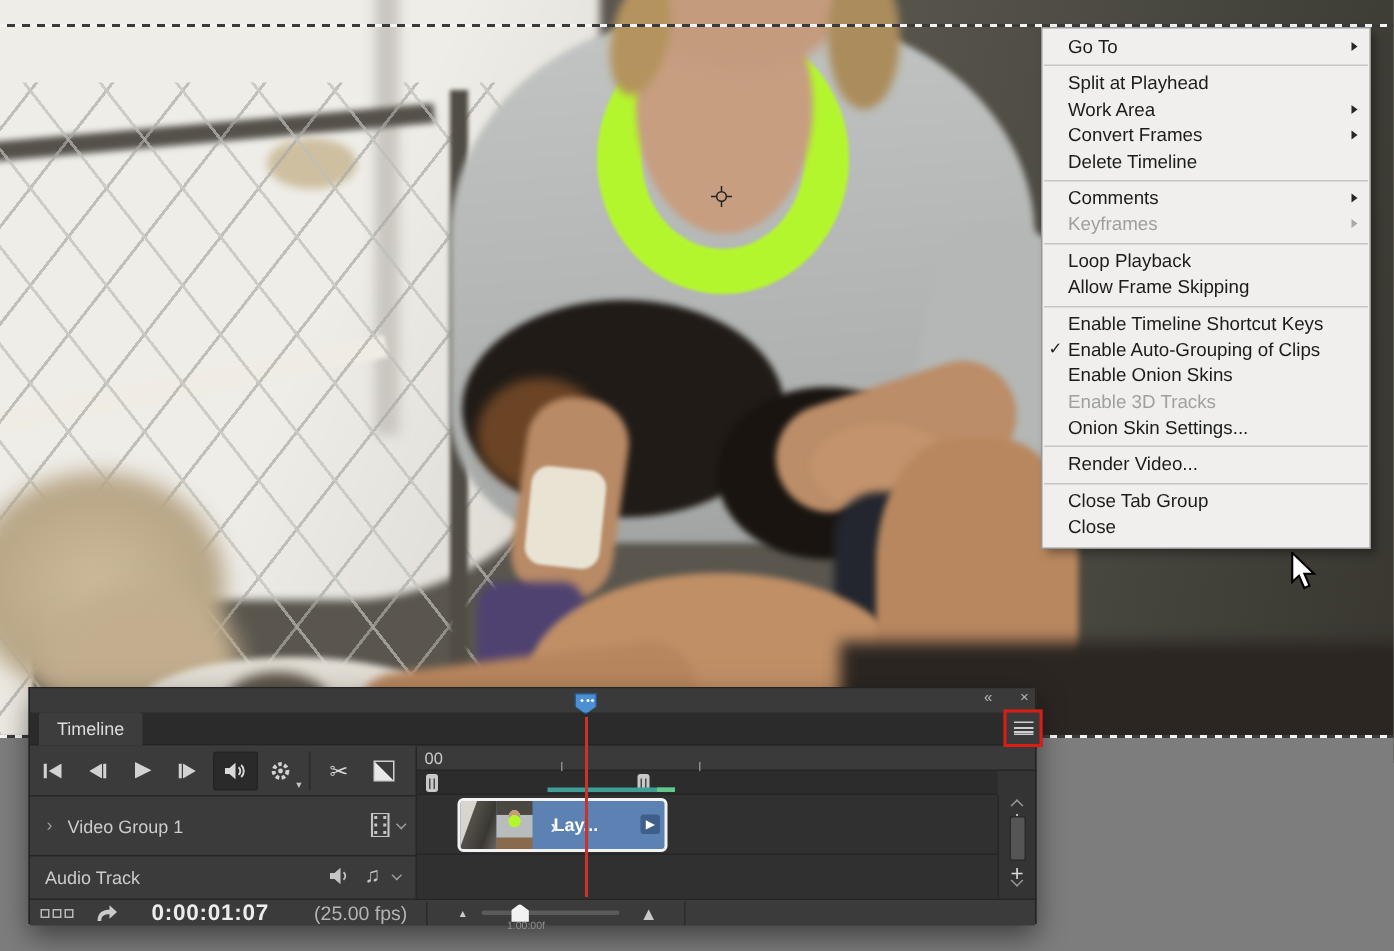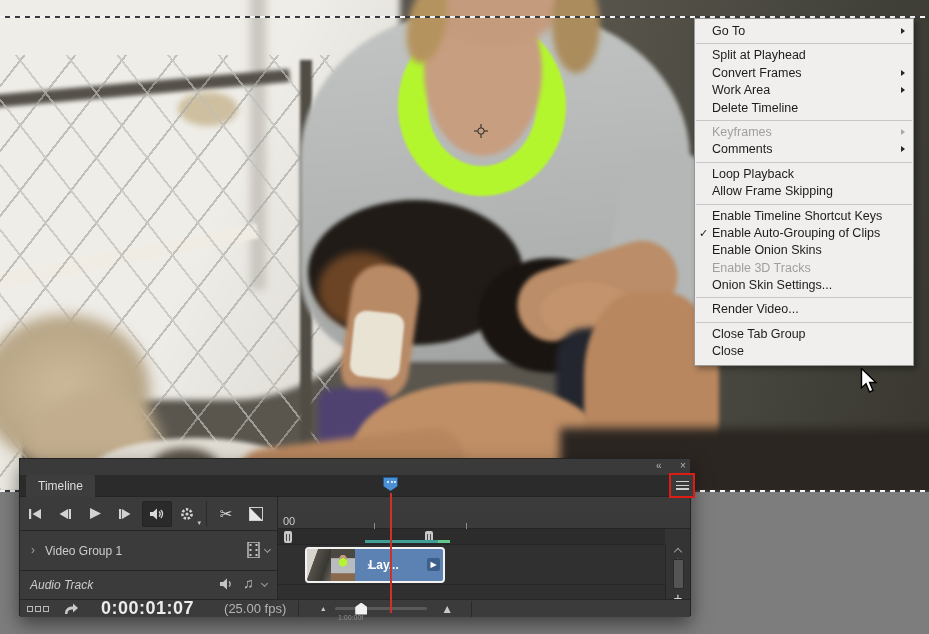--- a/index.html
+++ b/index.html
@@ -34,21 +34,21 @@
   .tbtn svg { display:block; }
   .pressed { background:#2a2a2a; border:1px solid #242424; border-radius:2px; }
   .vsep { width:1px; height:26px; background:#2a2a2a; margin:0 4px; }
   .gear-caret { position:absolute; font-size:7px; color:#c5c5c5; }
 
   .row-video { position:absolute; left:0; top:34px; width:258px; height:40px; border-bottom:1px solid #262626; }
   .row-audio { position:absolute; left:0; top:74px; width:258px; height:28px; }
   .row-label { position:absolute; color:#cccccc; }
   .caret-down { display:inline-block; width:5px; height:5px; border-right:1.5px solid #9f9f9f; border-bottom:1.5px solid #9f9f9f; transform:rotate(45deg); }
 
-  .right-region { position:absolute; left:258px; top:16px; width:412px; height:102px; background:#343434; }
+  .right-region { position:absolute; left:258px; top:1px; width:412px; height:102px; background:#343434; }
   .ruler { position:absolute; left:0; top:0; width:412px; height:16px; background:#3a3a3a; border-bottom:1px solid #252525; color:#c9c9c9; }
   .workarea { position:absolute; left:0; top:16px; width:387px; height:16px; background:#2c2c2c; border-bottom:1px solid #252525; }
   .wa-bracket { position:absolute; top:2px; width:8px; height:12px; background:#c9c9c9; border-radius:2px; display:flex; justify-content:center; gap:1.5px; align-items:center; }
   .wa-bracket i { width:1.5px; height:7px; background:#4a4a4a; }
   .lane-video { position:absolute; left:0; top:32px; width:387px; height:40px; background:#303030; border-bottom:1px solid #262626; }
   .lane-audio { position:absolute; left:0; top:72px; width:387px; height:30px; background:#303030; }
   .addcol { position:absolute; left:387px; top:32px; width:24px; height:70px; border-left:1px solid #262626; }
   .plus { position:absolute; left:0; width:24px; text-align:center; color:#d8d8d8; font-size:15px; }
   .scrollbar { position:absolute; left:392px; top:34px; width:18px; height:66px; }
   .sb-thumb { position:absolute; left:3px; top:12px; width:11px; height:30px; background:#555; border:1px solid #2a2a2a; border-radius:2px; }
@@ -66,21 +66,21 @@
   .playhead { position:absolute; left:106px; top:-37px; width:15px; height:14px; background:#4b8fd5; border:1px solid #27588c;
           clip-path:polygon(0 0,100% 0,100% 62%,50% 100%,0 62%); }
   .playhead i { position:absolute; top:3px; width:2px; height:2px; border-radius:50%; background:#fff; }
   .red-line { position:absolute; left:371px; top:42px; width:2px; height:98px; background:#c9332a; z-index:4; }
   .cache-line { position:absolute; left:87px; top:11px; width:85px; height:3px; background:#3f9e95; }
   .cache-line i { position:absolute; right:0; top:0; width:12px; height:3px; background:#62c98a; }
 
   .status-bar { left:0; top:140px; width:670px; height:18px; background:#3b3b3b; border-top:1px solid #262626; display:flex; align-items:center; }
   .sq3 { display:flex; gap:2px; margin-left:7px; }
   .sq3 i { width:6px; height:6px; border:1px solid #b8b8b8; }
-  .timecode { font-weight:bold; font-size:18px; color:#ececec; margin-left:22px; letter-spacing:.5px; }
+  .timecode { font-weight:bold; font-size:15px; color:#ececec; margin-left:22px; letter-spacing:.5px; }
   .fps { font-size:13px; color:#b4b4b4; margin-left:30px; }
   .zoom-tri-sm { color:#c9c9c9; font-size:8px; margin-left:22px; }
   .zoom-tri-lg { color:#c9c9c9; font-size:12px; margin-left:14px; }
   .zoom-slider { position:relative; width:92px; height:12px; margin-left:10px; }
   .zoom-track { position:absolute; left:0; top:4px; width:92px; height:3px; background:#5a5a5a; border-radius:2px; }
   .zoom-thumb { position:absolute; left:20px; top:0; width:12px; height:12px; background:#f2f2f2;
           clip-path:polygon(50% 0,100% 38%,100% 100%,0 100%,0 38%); }
   .statussep { width:1px; height:16px; background:#2a2a2a; margin-left:12px; }
   .zoom-hint { position:absolute; left:318px; top:155px; font-size:7px; color:#8f8f8f; }
 
@@ -234,21 +234,21 @@
             <rect x="8.5" y="2" width="2" height="2" fill="#c5c5c5"></rect>
           <rect x="2.5" y="7" width="2" height="2" fill="#c5c5c5"></rect>
             <rect x="8.5" y="7" width="2" height="2" fill="#c5c5c5"></rect>
           <rect x="2.5" y="12" width="2" height="2" fill="#c5c5c5"></rect>
             <rect x="8.5" y="12" width="2" height="2" fill="#c5c5c5"></rect>
         </svg>
         <span class="row-label caret-down" style="left:245px;top:16px;"></span>
       </div>
 
       <div class="row-audio">
-        <span class="row-label" style="left:10px;top:7px;font-style:italic;">Audio Track</span>
+        <span class="row-label" style="left:10px;top:7px;">Audio Track</span>
         <svg class="row-label" style="left:200px;top:7px;" width="14" height="12" viewBox="0 0 14 12">
           <polygon points="0,4 3,4 7,0.5 7,11.5 3,8 0,8" fill="#c5c5c5"></polygon>
             <path d="M9 3.5 A3.2 3.2 0 0 1 9 8.5" fill="none" stroke="#c5c5c5" stroke-width="1.2"></path>
         </svg>
         <span class="row-label" style="left:223px;top:4px;font-size:14px;color:#c5c5c5;">♫</span>
         <span class="row-label caret-down" style="left:242px;top:10px;"></span>
       </div>
     </div>
 
     <div class="right-region">
@@ -328,26 +328,26 @@
     <span class="zoom-tri-lg">▲</span>
     <span class="statussep" style="margin-left:18px;"></span>
   </div>
   <div class="zoom-hint">1:00:00f</div>
 </div>
 
 <div id="context-menu" class="abs">
     <div class="menu-item"><span>Go To</span><span class="sub-arrow"></span></div>
     <div class="menu-sep"></div>
     <div class="menu-item"><span>Split at Playhead</span></div>
+    <div class="menu-item"><span>Work Area</span><span class="sub-arrow"></span></div>
     <div class="menu-item"><span>Convert Frames</span><span class="sub-arrow"></span></div>
-    <div class="menu-item"><span>Work Area</span><span class="sub-arrow"></span></div>
     <div class="menu-item"><span>Delete Timeline</span></div>
     <div class="menu-sep"></div>
+    <div class="menu-item"><span>Comments</span><span class="sub-arrow"></span></div>
     <div class="menu-item disabled"><span>Keyframes</span><span class="sub-arrow"></span></div>
-    <div class="menu-item"><span>Comments</span><span class="sub-arrow"></span></div>
     <div class="menu-sep"></div>
     <div class="menu-item"><span>Loop Playback</span></div>
     <div class="menu-item"><span>Allow Frame Skipping</span></div>
     <div class="menu-sep"></div>
     <div class="menu-item"><span>Enable Timeline Shortcut Keys</span></div>
     <div class="menu-item"><span class="check">✓</span><span>Enable Auto-Grouping of Clips</span></div>
     <div class="menu-item"><span>Enable Onion Skins</span></div>
     <div class="menu-item disabled"><span>Enable 3D Tracks</span></div>
     <div class="menu-item"><span>Onion Skin Settings...</span></div>
     <div class="menu-sep"></div>

